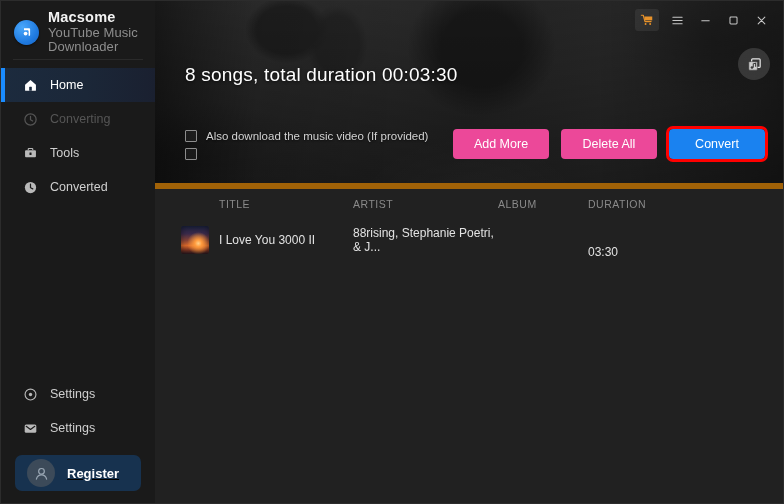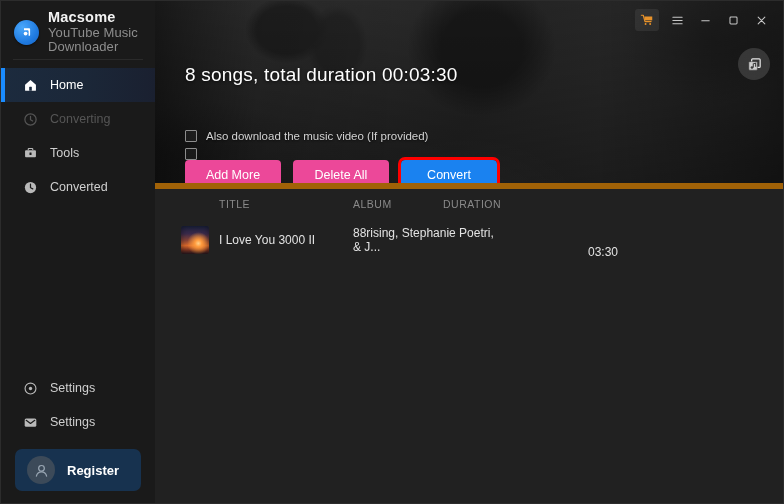--- a/index.html
+++ b/index.html
@@ -112,28 +112,29 @@
   .nav-item.disabled { color: #555555; }
 
   .sidebar-bottom {
     position: absolute;
     left: 0;
     right: 0;
     bottom: 12px;
   }
   .register-btn {
     margin: 10px 14px 0 14px;
-    height: 42px;
+    height: 36px;
     border-radius: 7px;
     background: #17324f;
     display: flex;
     align-items: center;
     padding-left: 12px;
     box-sizing: border-box;
     cursor: pointer;
+    text-decoration: underline;
   }
   .register-avatar {
     width: 28px;
     height: 28px;
     border-radius: 50%;
     background: #3c4a59;
     display: flex;
     align-items: center;
     justify-content: center;
     flex: 0 0 28px;
@@ -247,21 +248,20 @@
 
   .hero-controls {
     position: absolute;
     left: 30px;
     right: 18px;
     top: 128px;
     display: flex;
     align-items: flex-start;
     justify-content: space-between;
     z-index: 4;
-    flex-direction: column;
   }
   .checks { padding-top: 1px; }
   .check-row {
     display: flex;
     align-items: center;
     margin-bottom: 6px;
     cursor: pointer;
   }
   .check-row:last-child { margin-bottom: 0; }
   .checkbox {
@@ -517,20 +517,21 @@
           <button class="btn">Add More</button>
           <button class="btn">Delete All</button>
           <button class="btn btn-primary btn-highlight">Convert</button>
         </div>
       </div>
     </div>
 
     <div class="table-wrap">
       <div class="table-head">
         <div class="col-title">TITLE</div>
+        <div class="col-artist">ARTIST</div>
         <div class="col-album">ALBUM</div>
         <div class="col-duration">DURATION</div>
       </div>
 
       <div class="table-row">
         <div class="row-title">
           <span class="thumb"></span>
           <span>I Love You 3000 II</span>
         </div>
         <div class="row-artist">88rising, Stephanie Poetri, &amp; J...</div>

